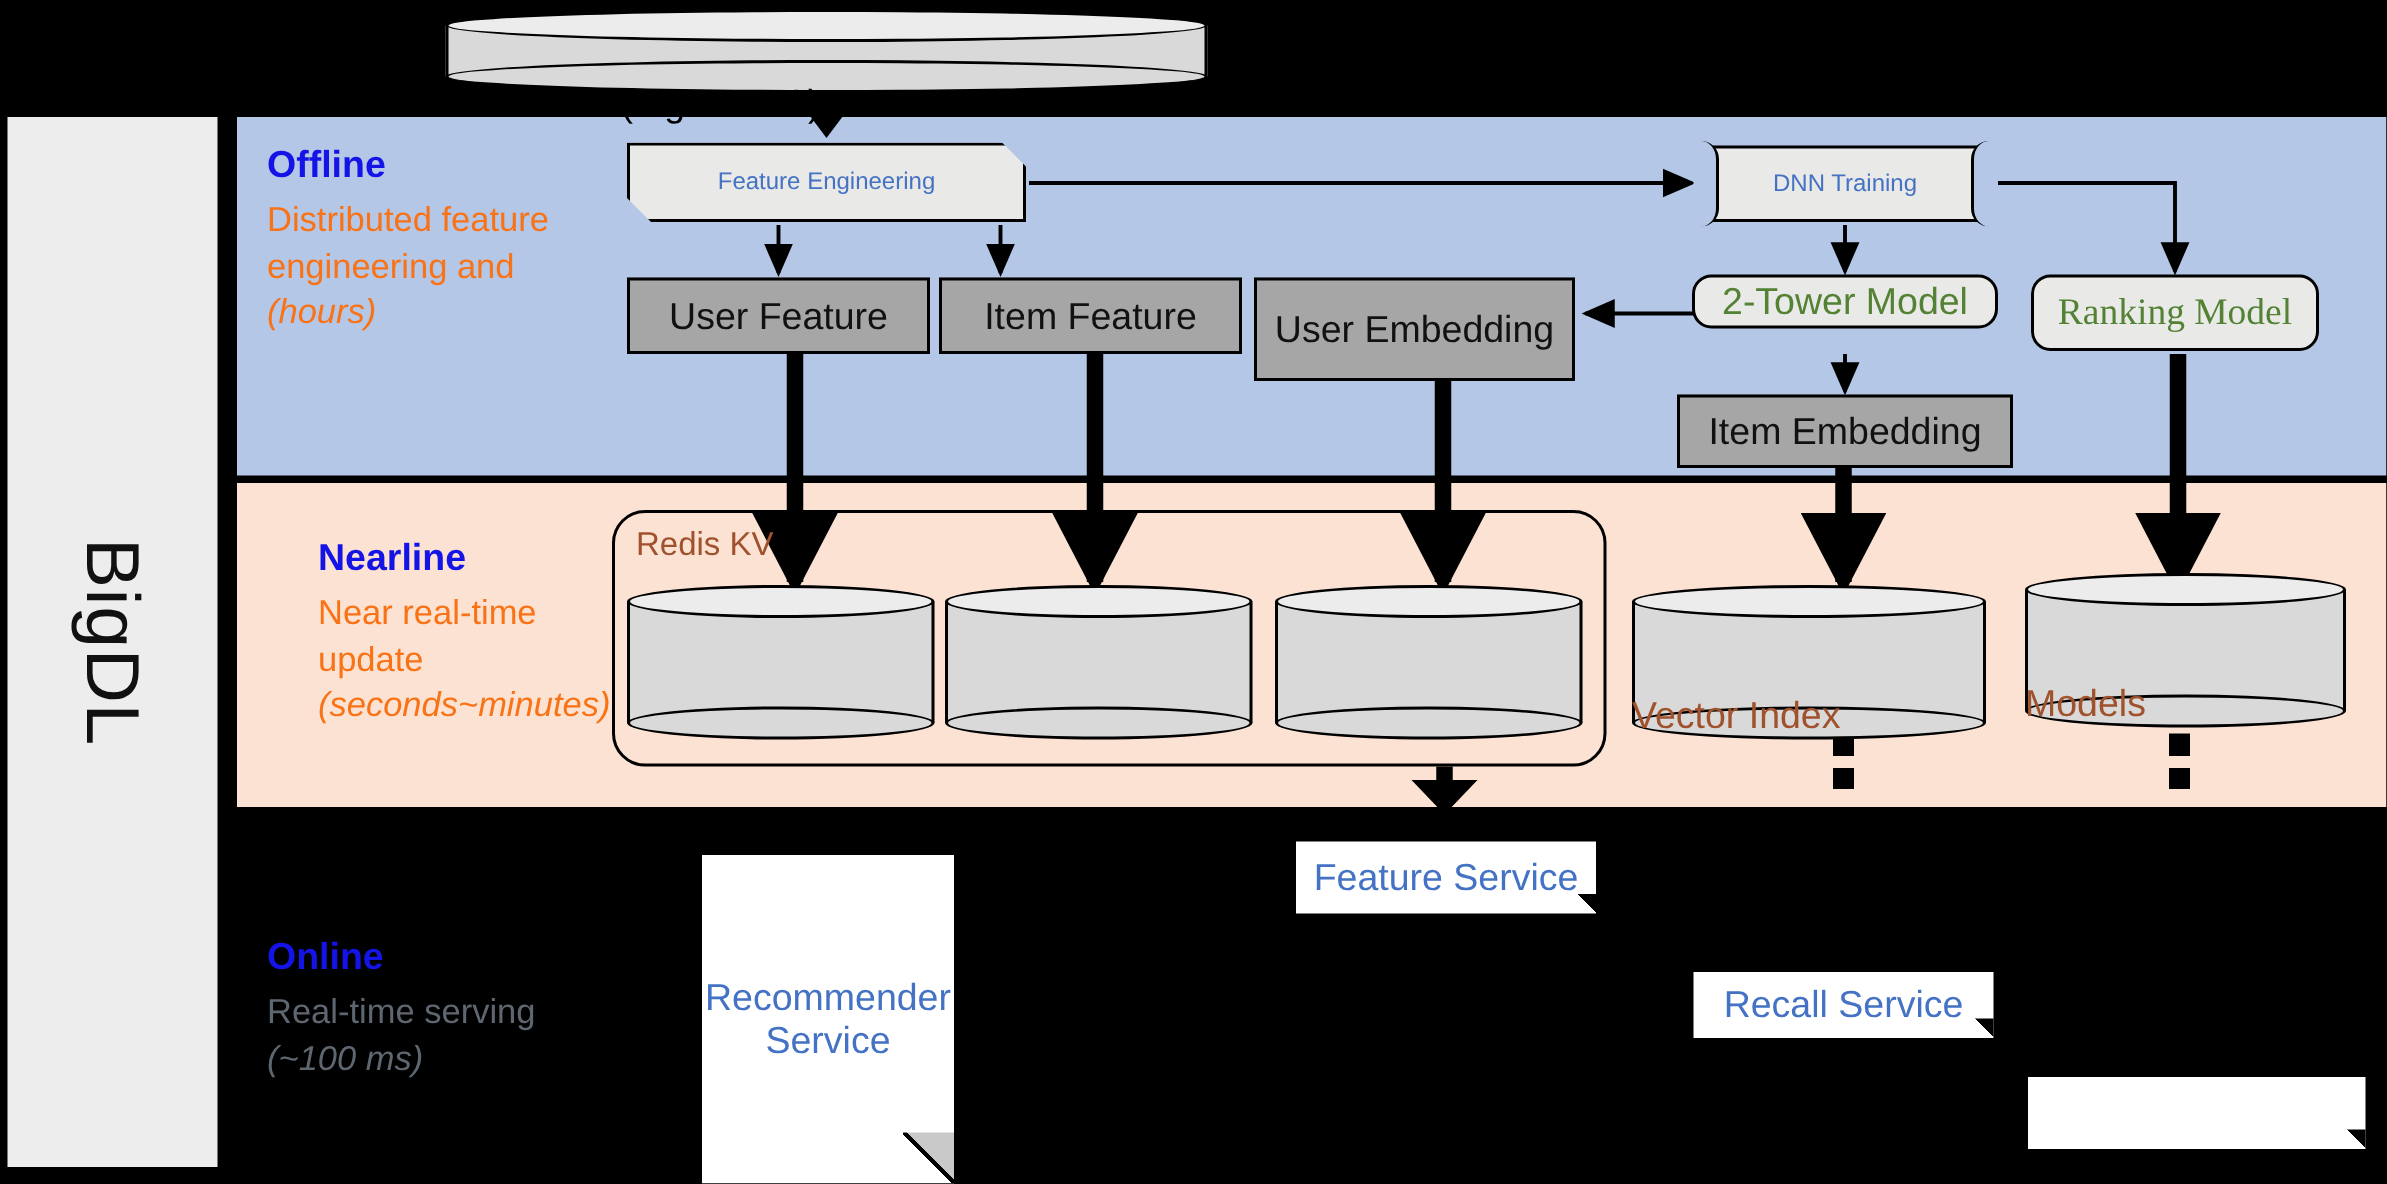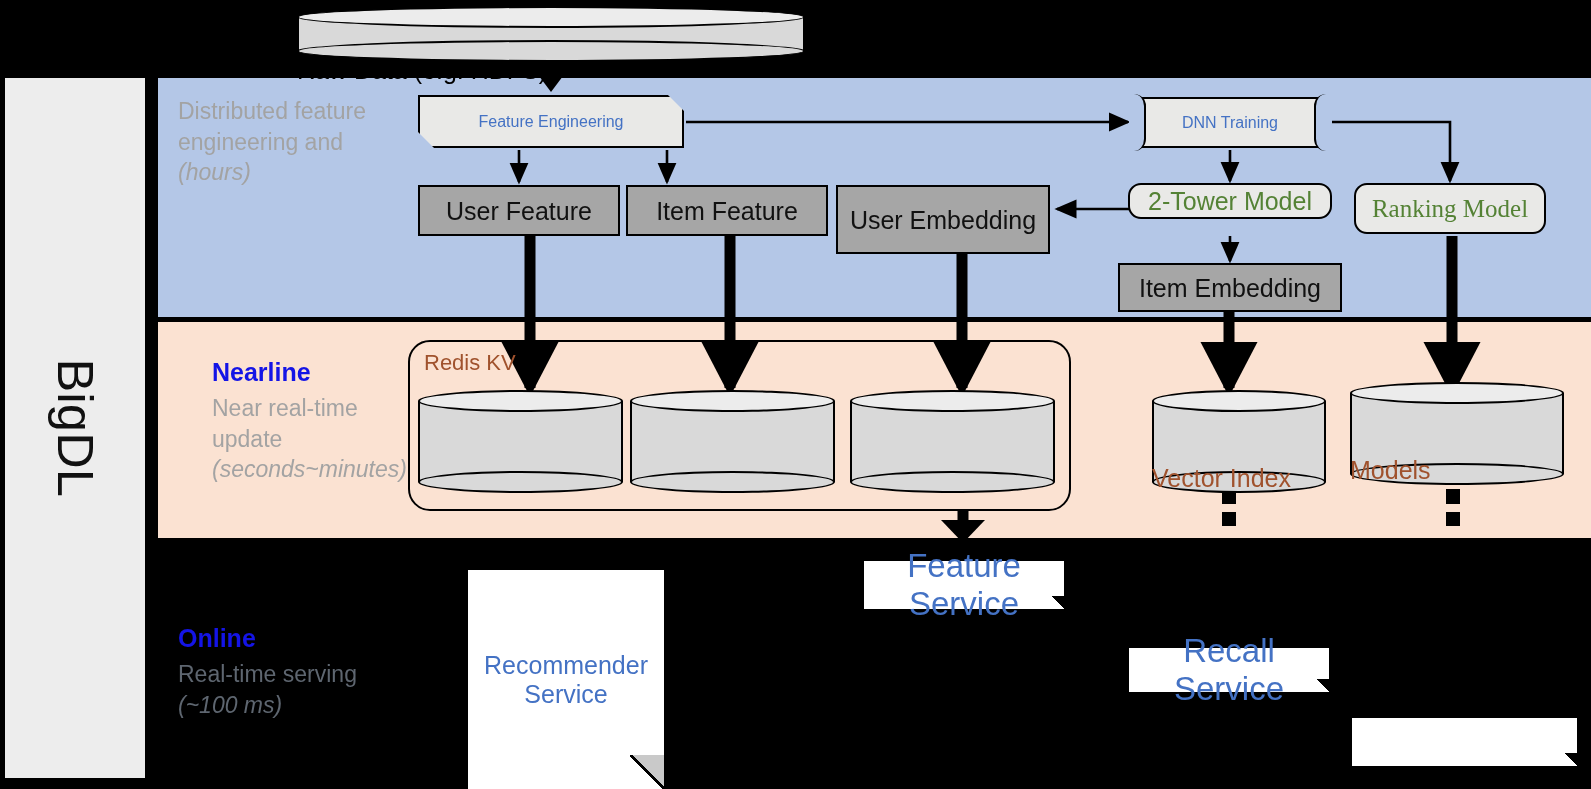--- a/index.html
+++ b/index.html
@@ -16,21 +16,21 @@
 
   
   #bigdl-rail{position:absolute;left:5px;top:78px;width:140px;height:700px;background:#EDEDED;}
   #bigdl-label{position:absolute;left:50%;top:50%;
       transform:translate(-50%,-50%) rotate(90deg);
       font-size:50px;color:#111;white-space:nowrap;letter-spacing:.5px;}
 
   
   .cap{position:absolute;}
   .cap .cap-t{color:#1414E6;font-size:25px;font-weight:700;margin-bottom:6px;}
-  .cap .cap-s{color:#a3a3a3;font-size:23px;line-height:1.33;max-width:215px;}
+  .cap .cap-s{color:#f97316;font-size:23px;line-height:1.33;max-width:215px;}
   .cap .cap-s i{font-style:italic;}
   #cap-offline{left:178px;top:96px;}
   #cap-nearline{left:178px;top:358px;margin-left:34px;}
   #cap-online{left:178px;top:598px;margin-top:26px;}
   #cap-online .cap-t{color:#1414E6;}
   #cap-online .cap-s{color:#5E6670;}
 
   
   .node{position:absolute;display:flex;align-items:center;justify-content:center;
         text-align:center;box-sizing:border-box;}
@@ -42,21 +42,21 @@
   
   .lbox{background:#E9E9E7;border:2.5px solid #000;font-size:25px;}
   .lbox.rounded{border-radius:13px;}
 
   .t-blue{color:#4472C4;}
   .t-green{color:#548235;}
   .t-brown{color:#A0522D;}
 
   
   .card{position:absolute;background:#fff;display:flex;align-items:center;
-        justify-content:center;text-align:center;color:#4472C4;font-size:33px;
+        justify-content:center;text-align:center;color:#4472C4;font-size:25px;
         box-sizing:border-box;}
   .card .fold{position:absolute;right:0;bottom:0;width:13px;height:13px;
         background:linear-gradient(225deg,#000 0 48%,transparent 48%);}
 
   
   .cyl{position:absolute;}
   .cyl .cy-body{position:absolute;left:0;right:0;top:11px;bottom:11px;
         background:#D9D9D9;border-left:2.5px solid #000;border-right:2.5px solid #000;}
   .cyl .cy-top{position:absolute;left:0;right:0;top:0;height:22px;border-radius:50%;
         background:#ECECEC;border:2.5px solid #000;box-sizing:border-box;}
@@ -81,21 +81,21 @@
   #dnn-training{left:1132px;top:97px;width:196px;height:51px;}
   #dnn-training .shp{position:absolute;inset:0;background:#E9E9E7;
         border:2.5px solid #000;box-sizing:border-box;border-radius:10px;}
   #dnn-training .notch{position:absolute;top:-3px;width:15px;height:calc(100% + 6px);
         background:#B4C7E7;}
   #dnn-training .notch.l{left:-3px;border-radius:0 12px 12px 0;border-right:2.5px solid #000;}
   #dnn-training .notch.r{right:-3px;border-radius:12px 0 0 12px;border-left:2.5px solid #000;}
   #dnn-training .lbl{position:relative;z-index:2;}
 
   
-  #recommender-service{position:absolute;left:468px;top:570px;width:196px;height:219px;
+  #recommender-service{position:absolute;left:468px;top:570px;width:168px;height:219px;
         background:#fff;color:#4472C4;font-size:25px;display:flex;align-items:center;
         justify-content:center;text-align:center;}
   #recommender-service .doc-fold{position:absolute;right:0;bottom:0;width:34px;height:34px;
         background:linear-gradient(225deg,#C9C9C9 0 46%, #000 46% 52%, transparent 52%);}
 </style>
 </head>
 <body>
 
 <div class="canvas">
 
@@ -153,20 +153,21 @@
       <rect x="1222" y="489" width="14" height="15" fill="#000"></rect>
       <rect x="1222" y="512" width="14" height="14" fill="#000"></rect>
     </g>
     <g>
       <rect x="1446" y="489" width="14" height="15" fill="#000"></rect>
       <rect x="1446" y="512" width="14" height="14" fill="#000"></rect>
     </g>
   </svg>
 
   <div class="cap" id="cap-offline">
+    <div class="cap-t">Offline</div>
     <div class="cap-s"><span>Distributed feature engineering and </span><i>(hours)</i></div>
   </div>
   <div class="cap" id="cap-nearline">
     <div class="cap-t">Nearline</div>
     <div class="cap-s"><span>Near real-time update </span><i>(seconds~minutes)</i></div>
   </div>
   <div class="cap" id="cap-online">
     <div class="cap-t">Online</div>
     <div class="cap-s"><span>Real-time serving </span><i>(~100 ms)</i></div>
   </div>
@@ -231,21 +232,21 @@
     <div class="cy-lab t-brown"></div>
   </div>
 
   <div class="cyl" style="left:850px;top:390px;width:205px;height:103px;">
     <div class="cy-body"></div>
     <div class="cy-bot"></div>
     <div class="cy-top"></div>
     <div class="cy-lab t-brown"></div>
   </div>
 
-  <div class="cyl" style="left:1152px;top:390px;width:174px;height:103px;">
+  <div class="cyl" style="left:1088px;top:390px;width:236px;height:103px;">
     <div class="cy-body"></div>
     <div class="cy-bot"></div>
     <div class="cy-top"></div>
     <div class="cy-lab t-brown">Vector Index</div>
   </div>
 
   <div class="cyl" style="left:1350px;top:382px;width:166px;height:103px;padding-left:48px;">
     <div class="cy-body"></div>
     <div class="cy-bot"></div>
     <div class="cy-top"></div>

